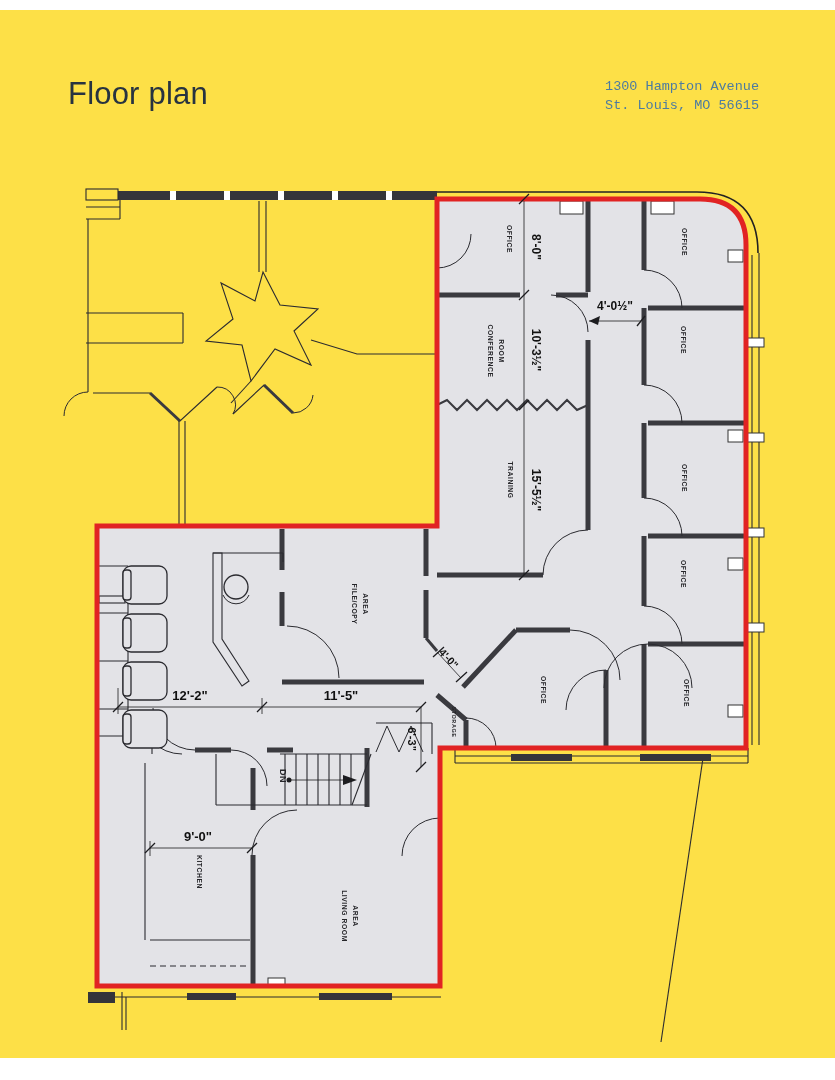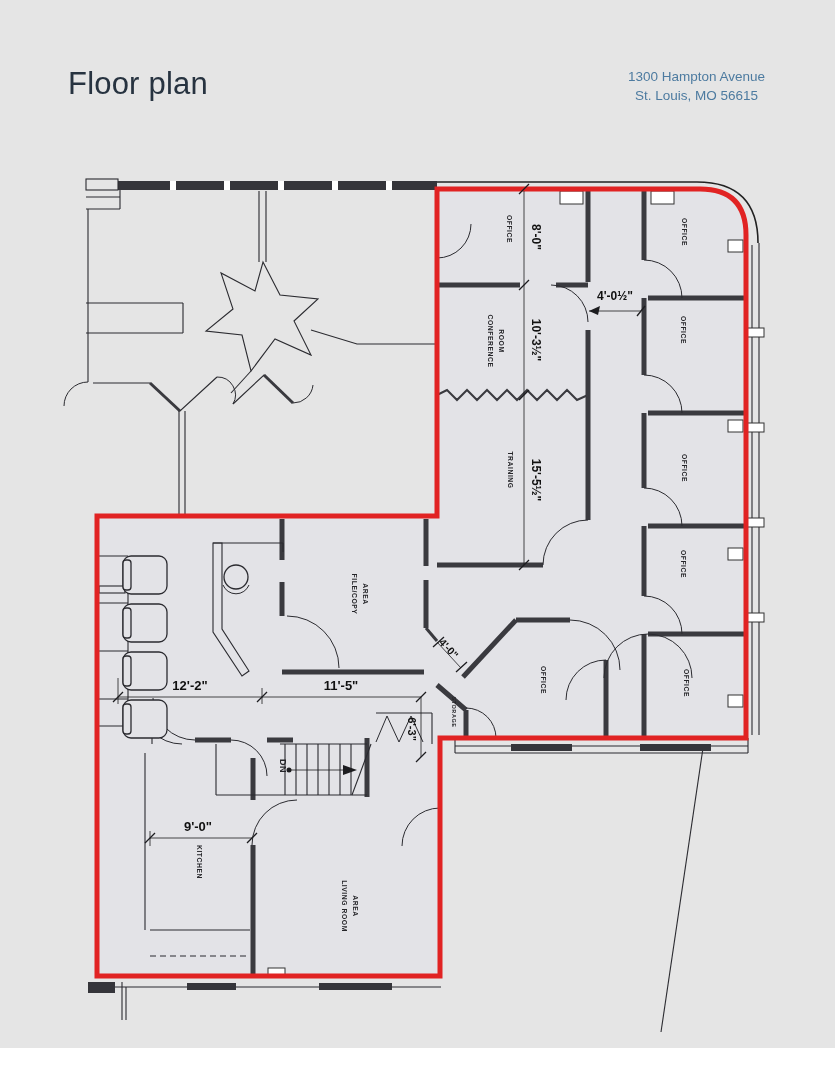--- a/index.html
+++ b/index.html
@@ -1,20 +1,20 @@
 <!DOCTYPE html>
 <html><head>
 <meta charset="utf-8">
 <style>
   html,body{margin:0;padding:0;background:#fff;width:835px;height:1080px;overflow:hidden;
     font-family:"Liberation Sans",sans-serif;}
-  .page{position:relative;width:835px;height:1048px;background:#e5e5e5;}
+  .page{position:relative;width:835px;height:1048px;background:#fde047;margin-top:10px;}
   .header{position:absolute;left:0;top:0;width:100%;}
   .title{position:absolute;left:68px;top:66px;font-size:31px;font-weight:500;color:#273340;margin:0;letter-spacing:.2px;}
-  .address{position:absolute;right:70px;top:68px;text-align:center;font-size:13.5px;line-height:1.4;color:#4d7ba0;}
+  .address{position:absolute;right:76px;top:68px;text-align:left;font-size:13.5px;line-height:1.4;color:#4d7ba0;font-family:Liberation Mono, monospace;}
   svg{position:absolute;left:0;top:0;}
   .thin{stroke:#2b2b30;stroke-width:1.1;fill:none;}
   .thin15{stroke:#222;stroke-width:1.6;fill:none;}
   .wall{stroke:#3a3a3f;stroke-width:5;fill:none;stroke-linecap:butt;}
   .wall3{stroke:#3a3a3f;stroke-width:3;fill:none;}
   .wall2{stroke:#3a3a3f;stroke-width:2;fill:none;}
   .door{stroke:#2b2b30;stroke-width:1;fill:none;}
   .dim{stroke:#1c1c1f;stroke-width:.8;fill:none;}
   .tick{stroke:#1c1c1f;stroke-width:1.3;fill:none;}
   .sill{fill:#fff;stroke:#333;stroke-width:1;}

